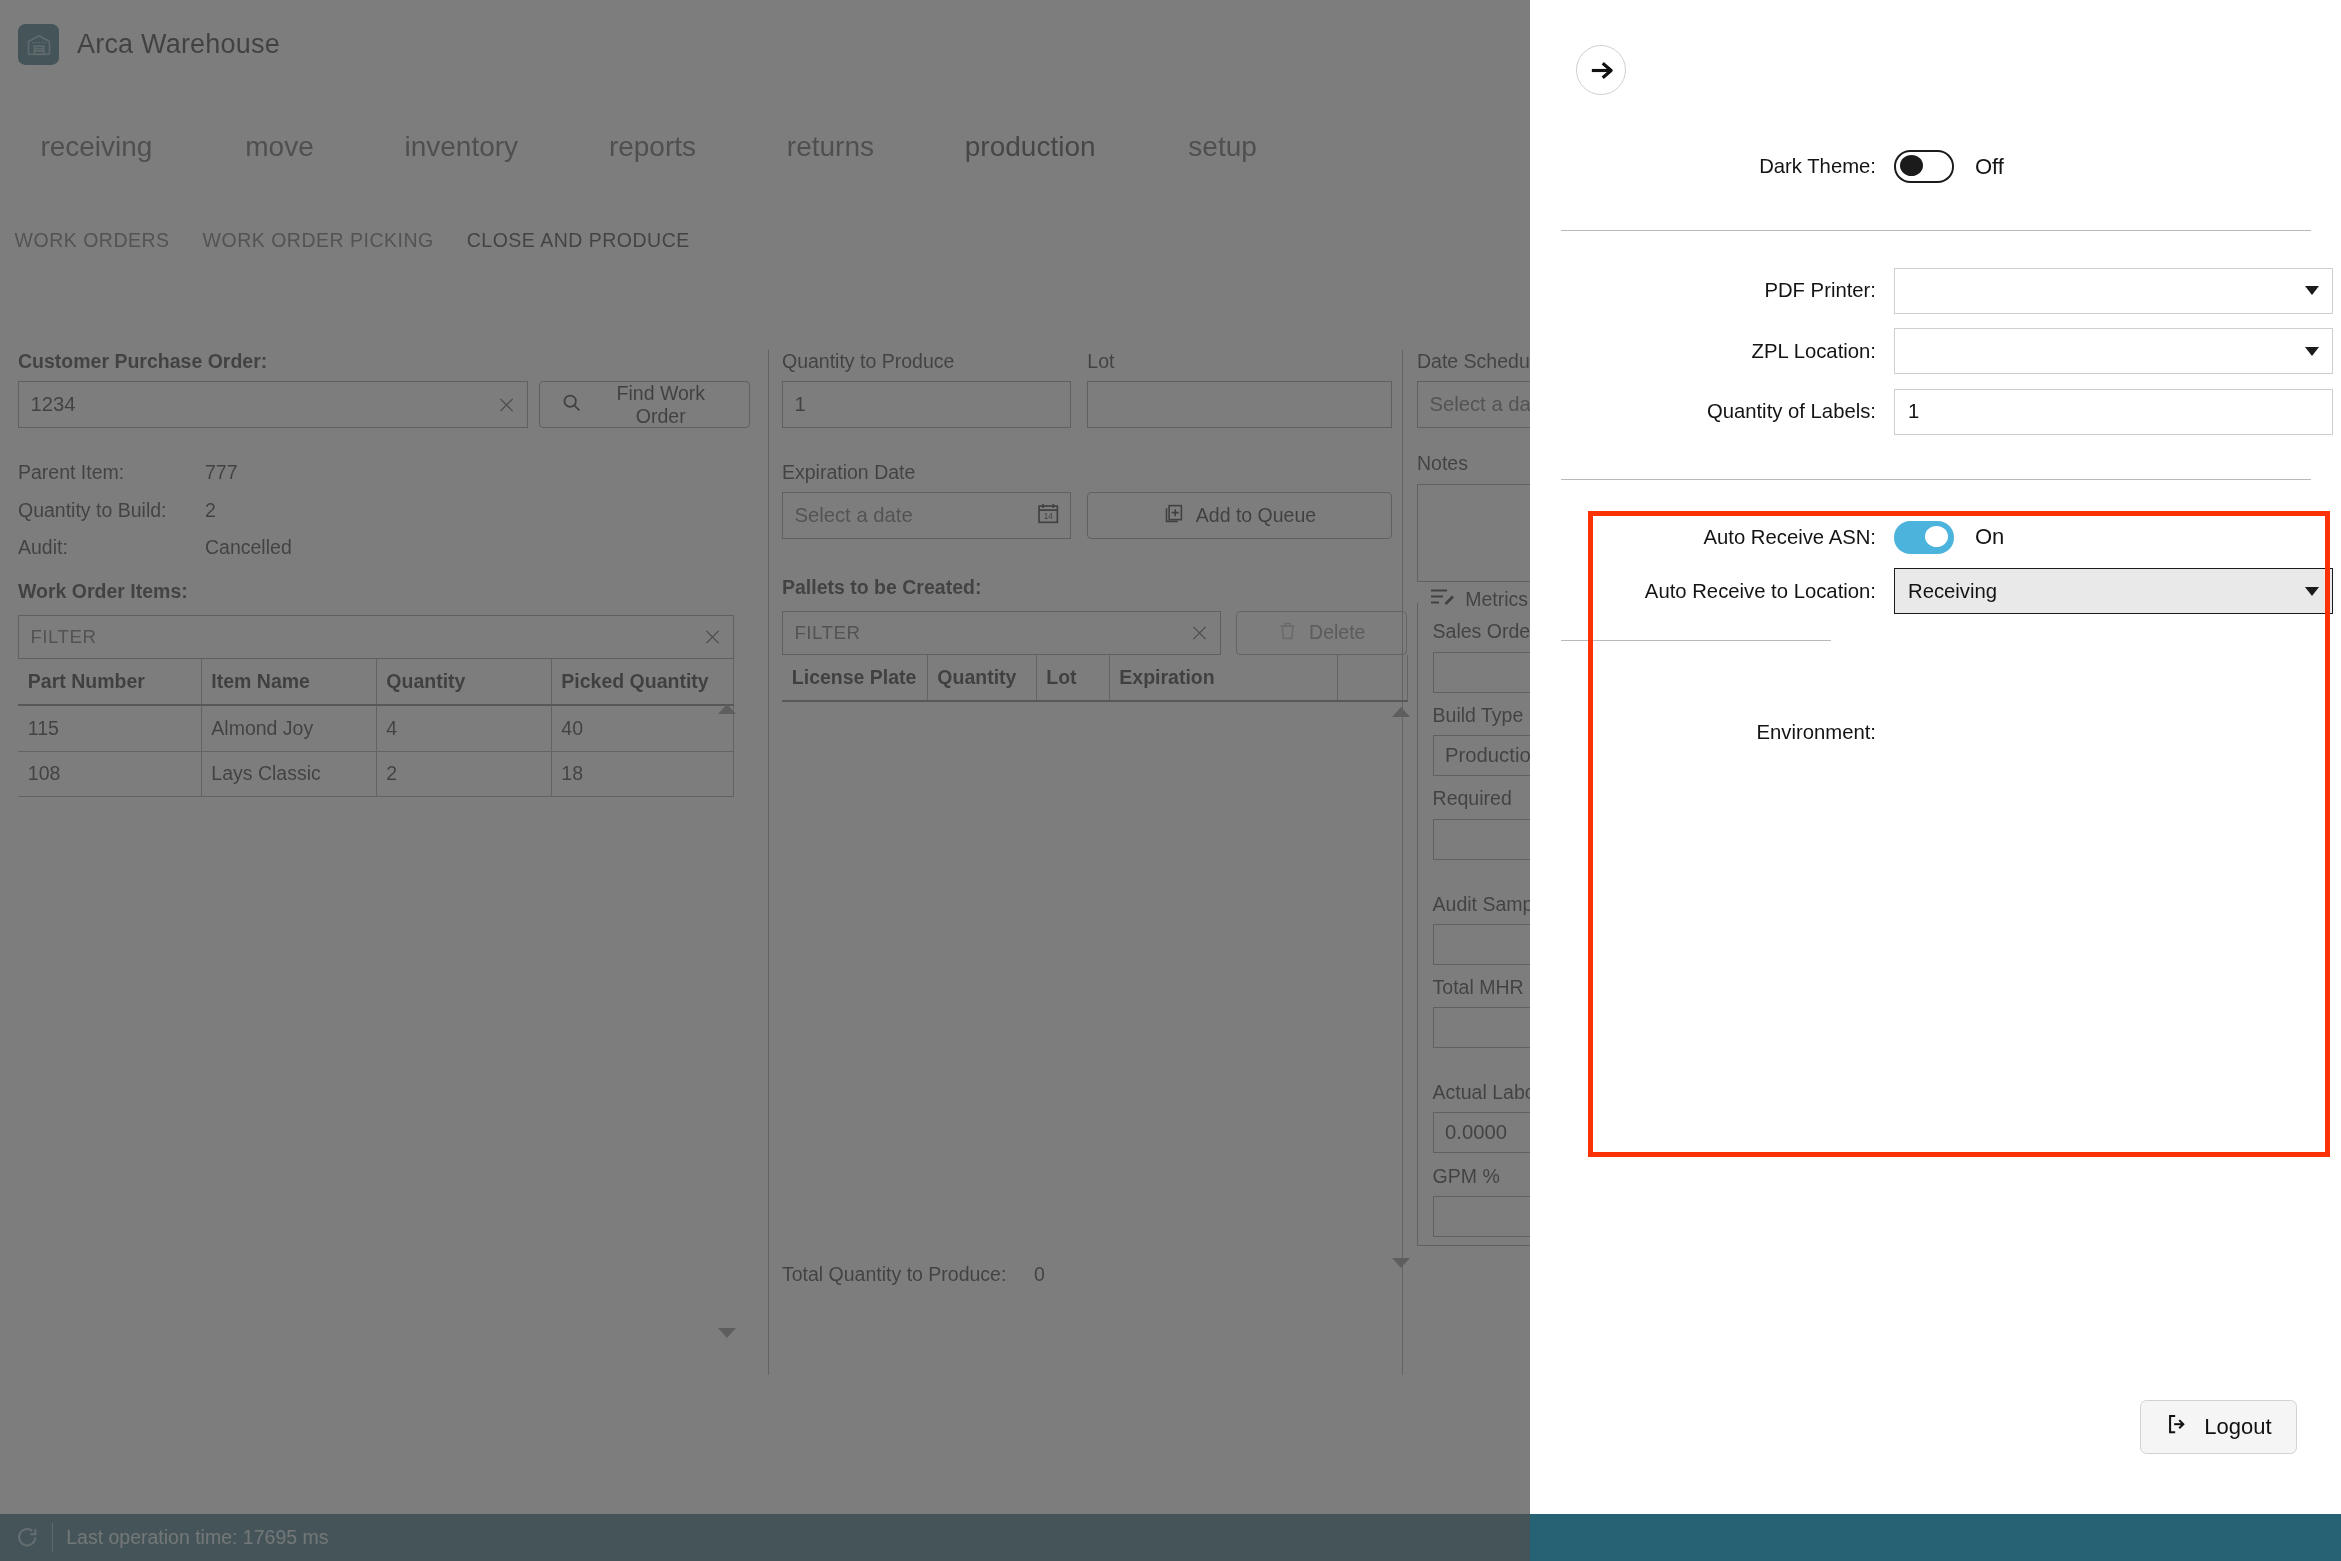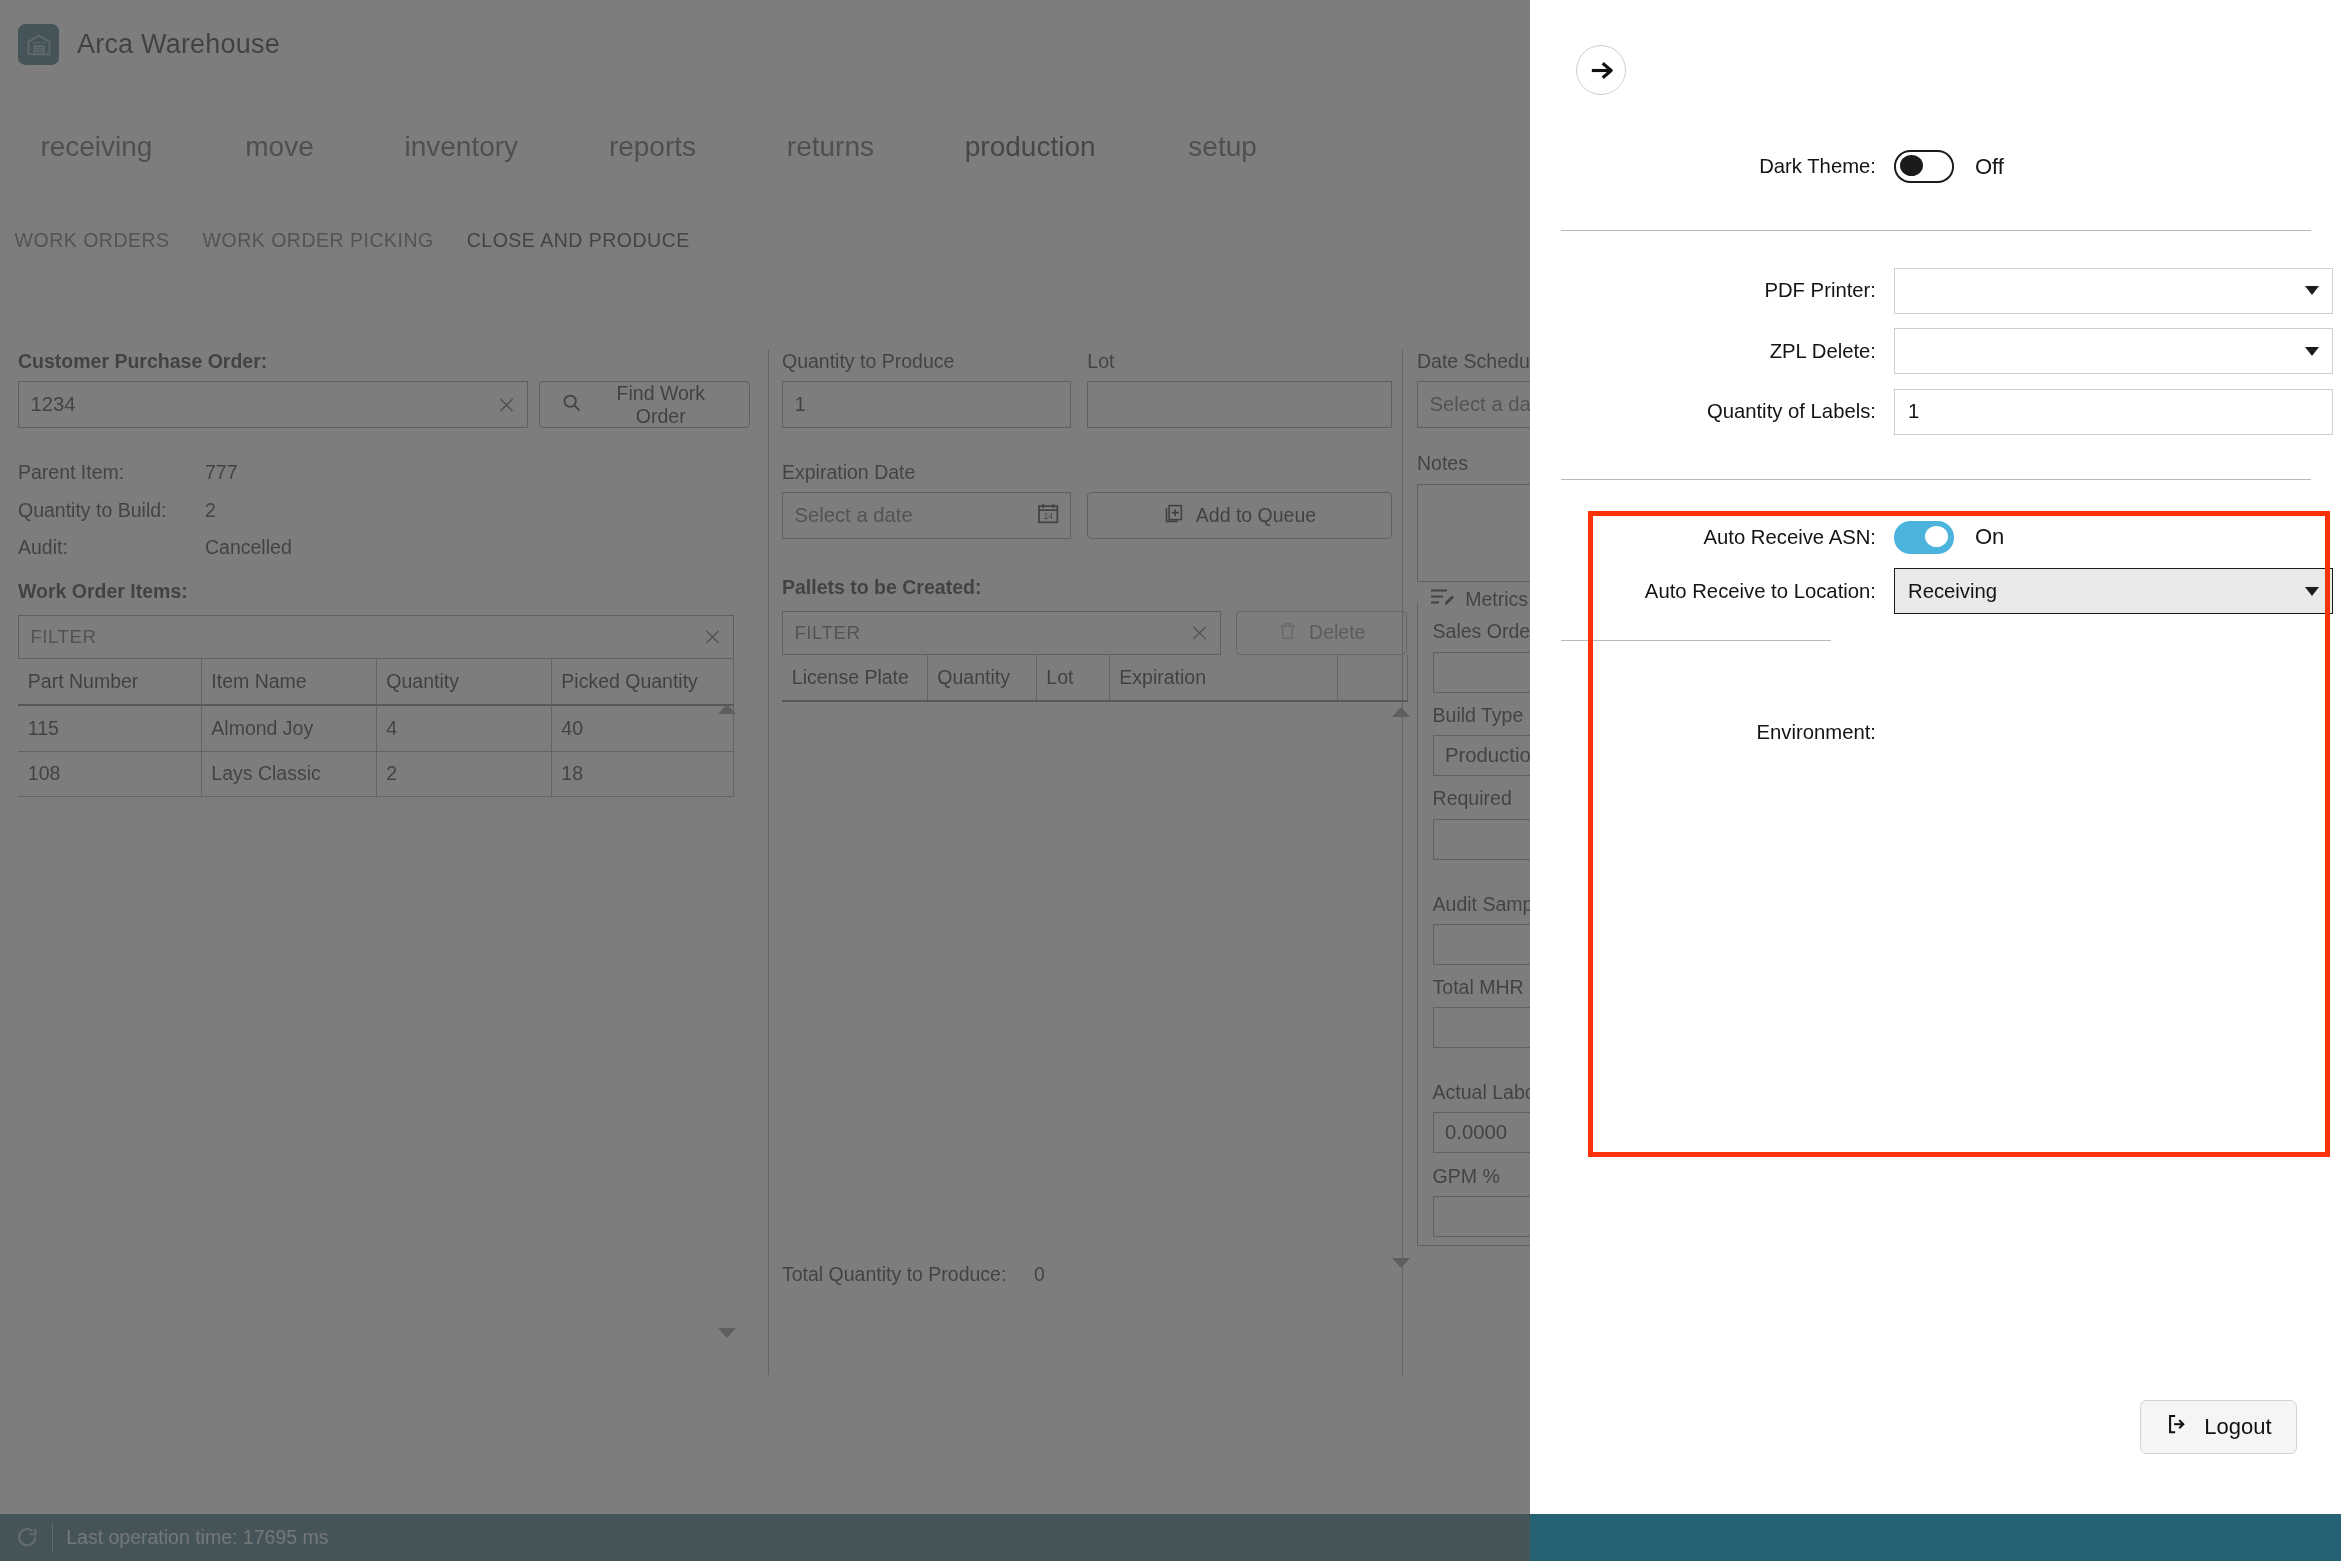--- a/index.html
+++ b/index.html
@@ -47,21 +47,21 @@
   .btn.disabled { color: #7c7c7c; border-color: #9d9d9d; }
   .btn.disabled svg { opacity: .55; }
 
   .kv { display: flex; font-size: 19.5px; color: #1b1b1b; margin-bottom: 14.6px; }
   .kv .k { width: 187px; }
   .kv .v { }
 
   .grid-wrap { margin-top: 11.4px; position: relative; }
   .grid-filter { height: 44px; border: 0.8px solid #8e8e8e; display: flex; align-items: center; padding: 0 11.4px; font-size: 18.7px; color: #5d5d5d; letter-spacing: 0.5px; position: relative; }
   table.dg { border-collapse: collapse; width: 100%; table-layout: fixed; }
-  table.dg th { font-size: 19.5px; color: #141414; text-align: left; padding: 11.4px 9.8px; border-right: 0.8px solid #9a9a9a; border-bottom: 2.4px solid #6f6f6f; font-weight: normal; }
+  table.dg th { font-size: 19.5px; color: #141414; text-align: left; padding: 11.4px 9.8px; border-right: 0.8px solid #9a9a9a; border-bottom: 2.4px solid #6f6f6f; font-weight: bold; }
   table.dg td { font-size: 19.5px; color: #1b1b1b; padding: 10.6px 9.8px; border-right: 0.8px solid #9a9a9a; border-bottom: 0.8px solid #9a9a9a; }
   table.dg th:last-child, table.dg td:last-child { border-right: 0.8px solid #9a9a9a; }
 
   .vscroll { position: absolute; right: -1.6px; width: 18px; display: flex; flex-direction: column; justify-content: space-between; align-items: center; }
   .tri { width: 0; height: 0; }
   .tri.up { border-left: 9px solid transparent; border-right: 9px solid transparent; border-bottom: 10.6px solid #888; }
   .tri.dn { border-left: 9px solid transparent; border-right: 9px solid transparent; border-top: 10.6px solid #888; }
 
   .textarea-box { height: 98px; border: 0.8px solid #8e8e8e; }
   .fieldset { border: 0.8px solid #8e8e8e; border-top: none; padding: 13px 14.6px 8.1px 14.6px; position: relative; margin-top: 21px; }
@@ -395,21 +395,21 @@
 
     <div class="srow" style="margin-top:37px">
       <div class="slabel">PDF Printer:</div>
       <div class="sel" style="width:439px">
         <span></span>
         <span class="caret"></span>
       </div>
     </div>
 
     <div class="srow" style="margin-top:14.6px">
-      <div class="slabel">ZPL Delete:</div>
+      <div class="slabel">ZPL Location:</div>
       <div class="sel" style="width:439px">
         <span></span>
         <span class="caret"></span>
       </div>
     </div>
 
     <div class="srow" style="margin-top:14.6px">
       <div class="slabel">Quantity of Labels:</div>
       <div class="inp" style="width:439px">
         <span>1</span>

